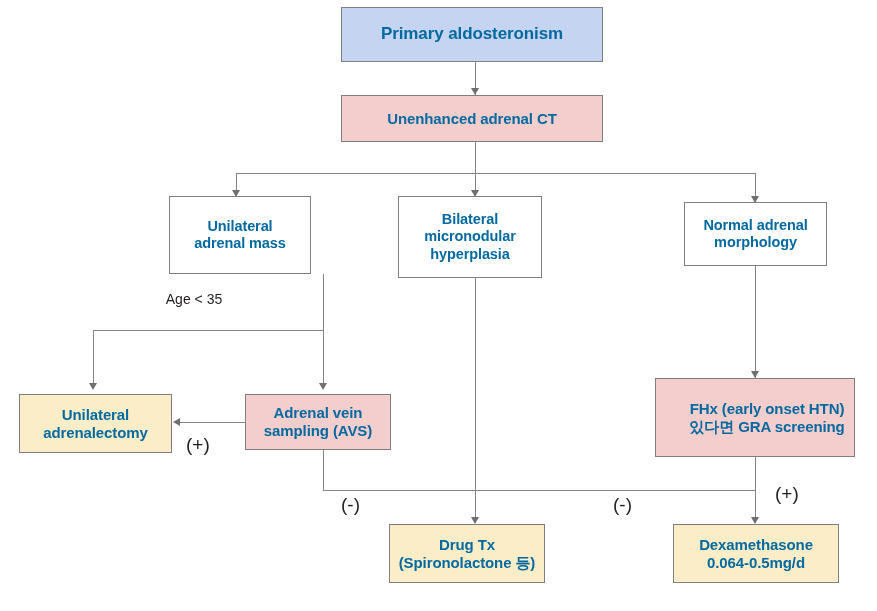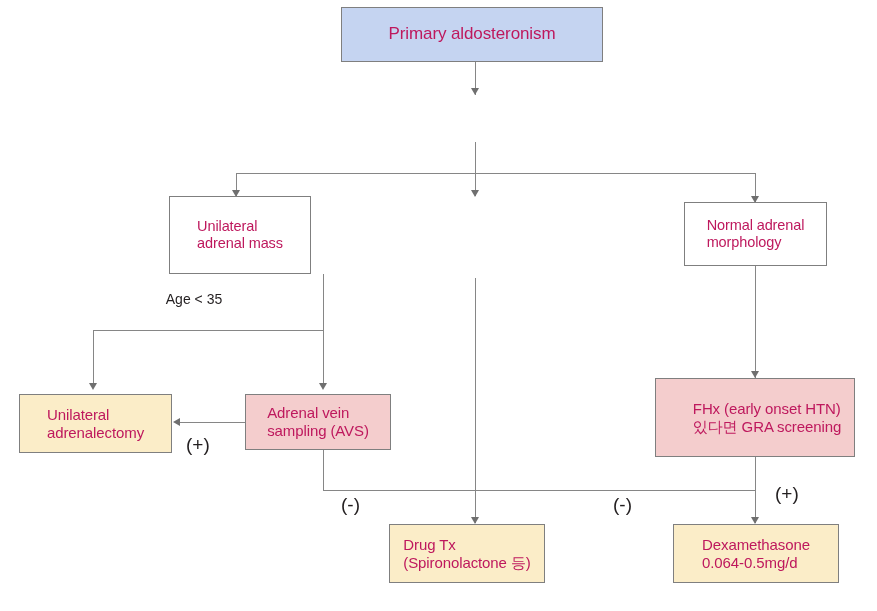--- a/index.html
+++ b/index.html
@@ -15,22 +15,23 @@
     font-family: "Liberation Sans", sans-serif;
     overflow: hidden;
   }
   .node {
     position: absolute;
     box-sizing: border-box;
     border: 1px solid #7f7f7f;
     display: flex;
     align-items: center;
     justify-content: center;
-    font-weight: normal;
-    color: #be185d;
+    text-align: center;
+    font-weight: bold;
+    color: #0369a1;
     line-height: 1.18;
     white-space: pre-line;
     letter-spacing: -0.1px;
   }
   .node.blue   { background: #c5d4f1; }
   .node.pink   { background: #f4cdcd; }
   .node.yellow { background: #fbedc8; }
   .node.plain  { background: #ffffff; }
 
   .edge {
@@ -110,24 +111,28 @@
 
   <div class="elabel" style="left:139px; top:291px; width:110px; font-size:14px;">Age &lt; 35</div>
 
   <div class="sign" style="left:186px; top:434px;">(+)</div>
   <div class="sign" style="left:341px; top:494px;">(-)</div>
   <div class="sign" style="left:613px; top:494px;">(-)</div>
   <div class="sign" style="left:775px; top:483px;">(+)</div>
 
   <div class="node blue" style="left:341px; top:7px; width:262px; height:55px; font-size:17px;">Primary aldosteronism</div>
 
+  <div class="node pink" style="left:341px; top:95px; width:262px; height:47px; font-size:15px;">Unenhanced adrenal CT</div>
 
   <div class="node plain" style="left:169px; top:196px; width:142px; height:78px; font-size:14.5px;">Unilateral
 adrenal mass</div>
 
+  <div class="node plain" style="left:398px; top:196px; width:144px; height:82px; font-size:14.5px;">Bilateral
+micronodular
+hyperplasia</div>
 
   <div class="node plain" style="left:684px; top:202px; width:143px; height:64px; font-size:14.5px;">Normal adrenal
 morphology</div>
 
   <div class="node yellow" style="left:19px; top:394px; width:153px; height:59px; font-size:15px;">Unilateral
 adrenalectomy</div>
 
   <div class="node pink" style="left:245px; top:394px; width:146px; height:56px; font-size:15px;">Adrenal vein
 sampling (AVS)</div>
 

